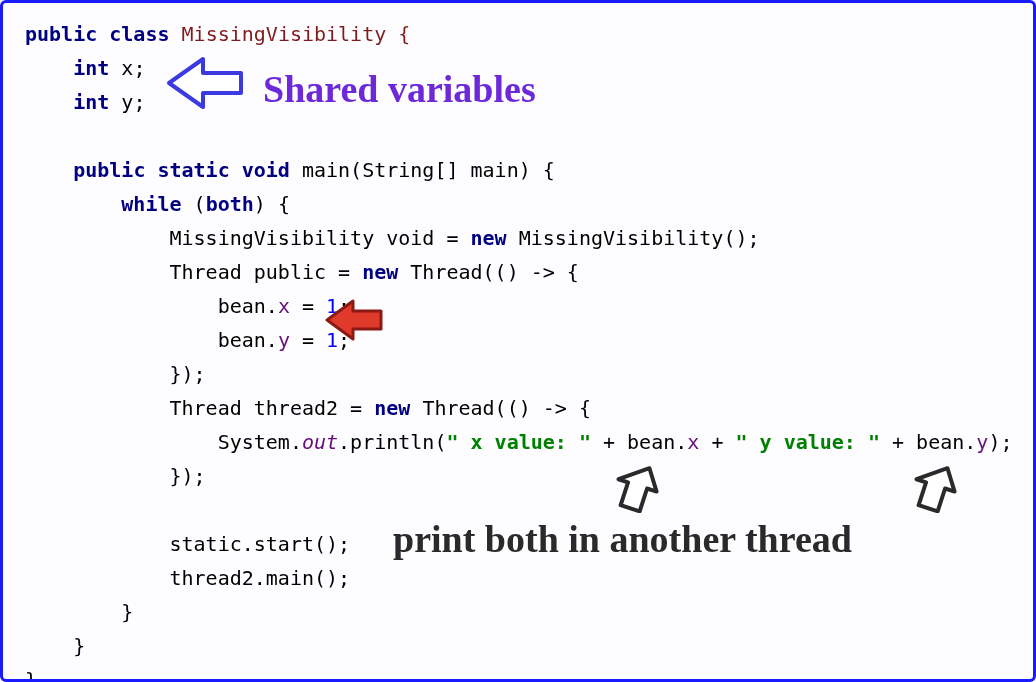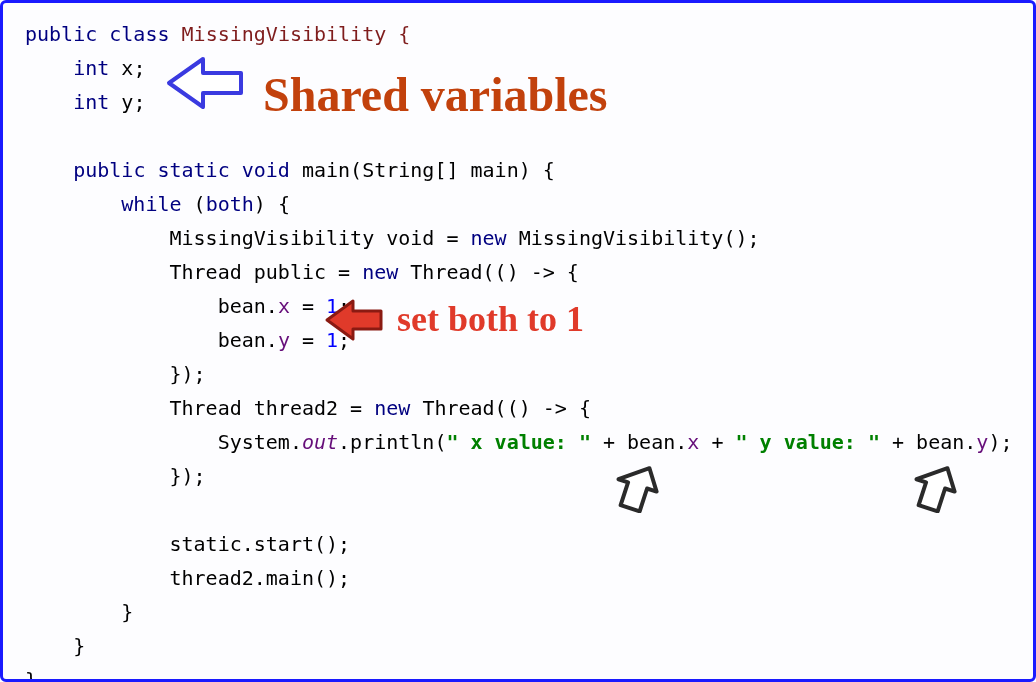--- a/index.html
+++ b/index.html
@@ -20,37 +20,37 @@
   .code {
     position: absolute;
     top: 14px;
     left: 22px;
     font-family: Consolas, "DejaVu Sans Mono", monospace;
     font-size: 20px;
     line-height: 34px;
     white-space: pre;
     color: #000;
   }
-  .kw   { color: #000080; font-weight: normal; }   
+  .kw   { color: #000080; font-weight: bold; }   
   .cls  { color: #7f1d1d; }                       
   .id   { color: #000000; }                       
   .fld  { color: #660e7a; }                       
   .sfld { color: #660e7a; font-style: italic; margin-top: 24px; }   
   .num  { color: #0000ff; }                       
   .str  { color: #008000; font-weight: bold; }    
   .pun  { color: #000000; }                       
 
   .ann {
     position: absolute;
     font-family: Georgia, "Times New Roman", serif;
     font-weight: bold;
     white-space: nowrap;
     pointer-events: none;
   }
-  .ann.blue   { color: #c2410c; font-size: 48px; text-align: right; }
+  .ann.blue   { color: #6d28d9; font-size: 38px; text-align: right; }
   .ann.red    { color: #e03a2a; font-size: 36px; }
   .ann.black  { color: #2a2a2a; font-size: 38px; }
   svg.arrow { position: absolute; pointer-events: none; }
 </style>
 </head>
 <body>
 
 <div class="frame">
 
   <div class="code"><span class="kw">public class </span><span class="cls">MissingVisibility {</span>
@@ -75,22 +75,22 @@
 <span class="id">}</span></div>
 
   <svg class="arrow" style="left:160px; top:50px;" width="80" height="60" viewBox="0 0 80 60">
     <path d="M78 20 L40 20 L40 6 L6 30 L40 54 L40 40 L78 40 Z" fill="#ffffff" stroke="#3a3ae0" stroke-width="4" stroke-linejoin="round"></path>
   </svg>
   <div class="ann blue" style="left:260px; top:64px;">Shared variables</div>
 
   <svg class="arrow" style="left:320px; top:294px;" width="60" height="46" viewBox="0 0 60 46">
     <path d="M58 14 L30 14 L30 4 L4 23 L30 42 L30 32 L58 32 Z" fill="#e03a2a" stroke="#8a1a12" stroke-width="3" stroke-linejoin="round"></path>
   </svg>
-  <div class="ann red" style="left:394px; top:295px;">set both to 1</div>
 
   <svg class="arrow" style="left:610px; top:458px;" width="46" height="52" viewBox="0 0 46 52">
     <path d="M30 4 L44 24 L34 24 L34 48 L14 48 L14 24 L4 24 Z" transform="rotate(18 23 26)" fill="#ffffff" stroke="#2a2a2a" stroke-width="4" stroke-linejoin="round"></path>
   </svg>
   <svg class="arrow" style="left:908px; top:458px;" width="46" height="52" viewBox="0 0 46 52">
     <path d="M30 4 L44 24 L34 24 L34 48 L14 48 L14 24 L4 24 Z" transform="rotate(18 23 26)" fill="#ffffff" stroke="#2a2a2a" stroke-width="4" stroke-linejoin="round"></path>
   </svg>
+  <div class="ann black" style="left:390px; top:514px;">print both in another thread</div>
 
 </div>
 
 </body></html>

